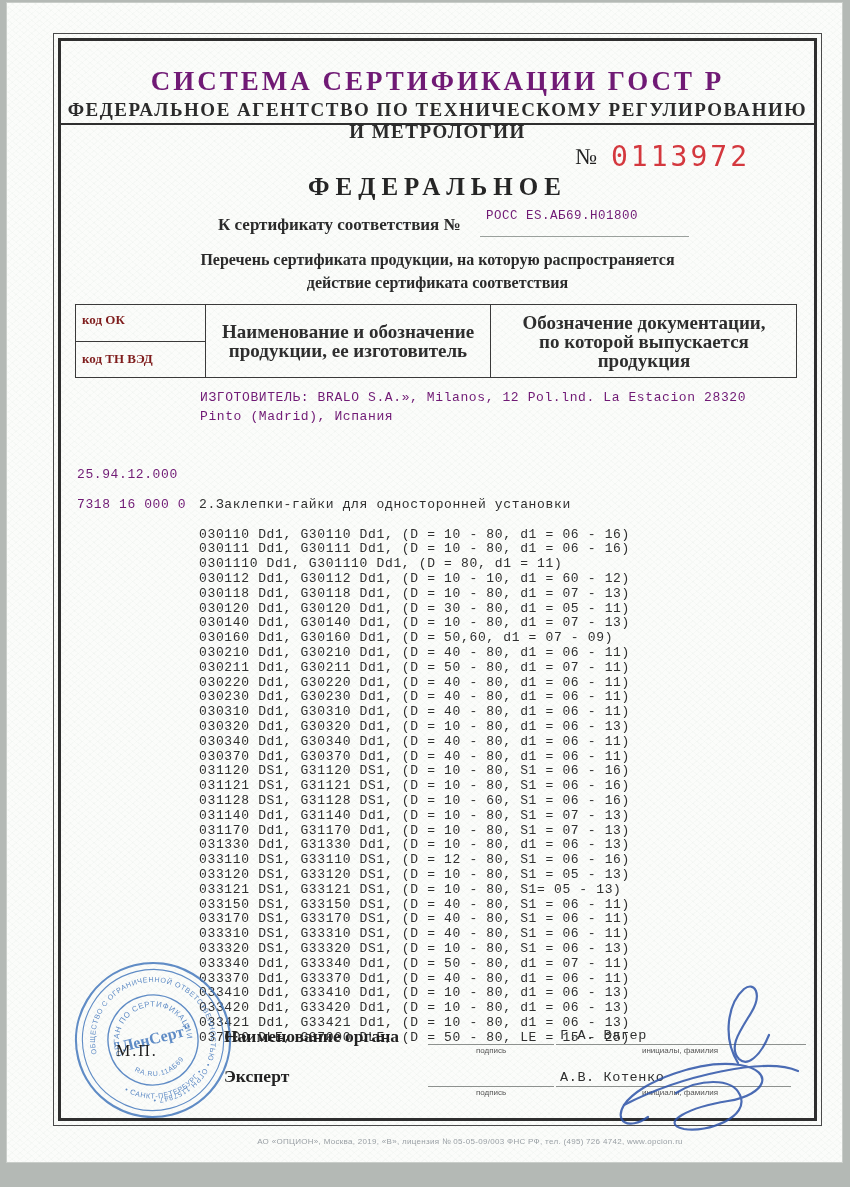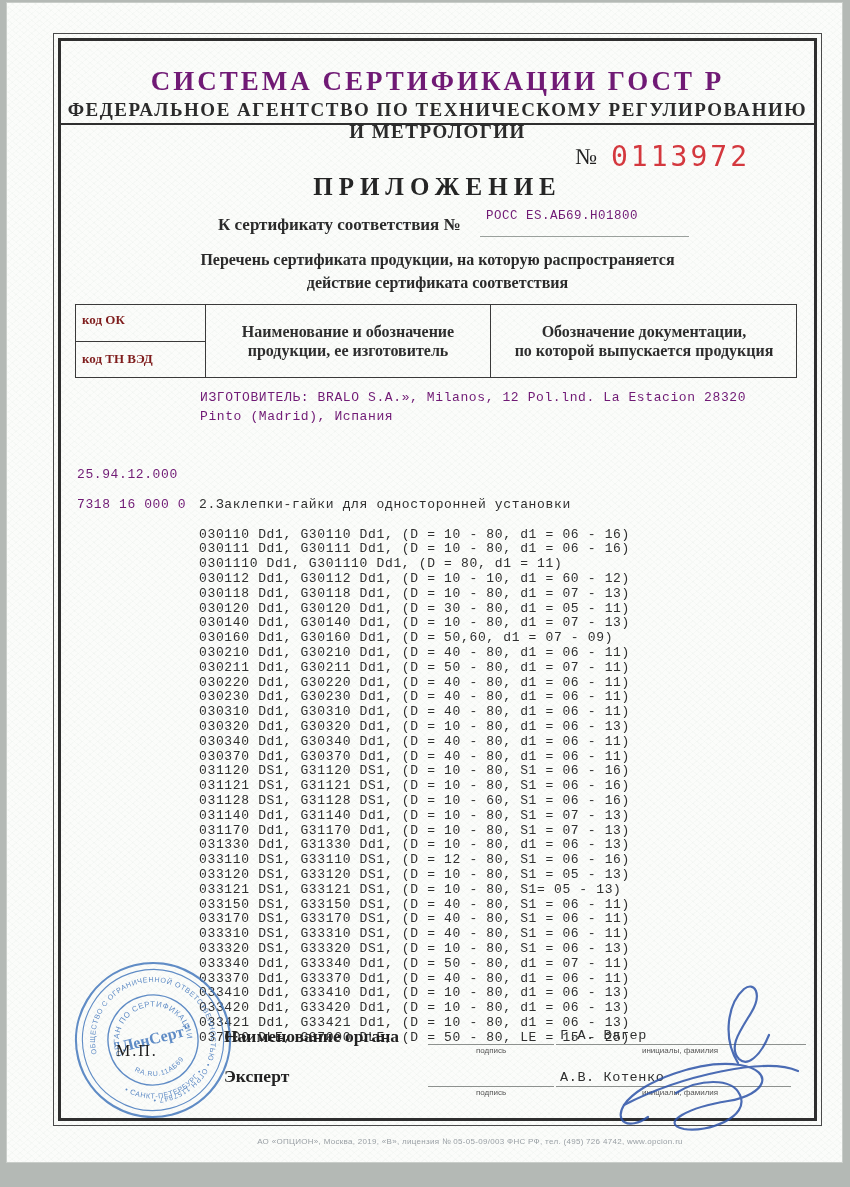--- a/index.html
+++ b/index.html
@@ -25,21 +25,21 @@
                font-size:25px; letter-spacing:6px; color:#252525; }
   .cert-label { left:218px; top:215px; font-weight:bold; font-size:17px; color:#2b2b2b; }
   .cert-num { left:486px; top:209px; font-family:"Liberation Mono", monospace;
               font-size:12.5px; letter-spacing:.5px; color:#333; }
   .cert-line { left:480px; top:236px; width:209px; height:1px; background:#9aa09c; }
   .subtitle { left:60px; width:755px; text-align:center; font-weight:bold;
               font-size:16px; color:#2b2b2b; }
   .tbl-border { border:1px solid #3a3a3a; }
   .tbl-cell-label { font-weight:bold; font-size:13px; color:#7f1d1d; }
   .tbl-center { display:flex; align-items:center; justify-content:center;
-                text-align:center; font-weight:bold; font-size:16px;
+                text-align:center; font-weight:bold; font-size:19px;
                 line-height:19px; color:#2e2e2e; }
   .mono { font-family:"Liberation Mono", monospace; color:#701a75; }
   .mfr { left:200px; top:388px; font-size:13px; line-height:19px; letter-spacing:.6px; }
   .code-left { font-size:13px; letter-spacing:.6px; }
   .prod-pre { left:199px; top:466px; font-family:"Liberation Mono", monospace;
               font-size:13px; line-height:14.8px; letter-spacing:.65px;
               white-space:pre; color:#2f2f2f;margin-top:32px; }
   .sig-label { font-weight:bold; font-size:17.5px; color:#222; }
   .sig-line { height:1px; background:#8d918e; }
   .sig-caption { font-family:"Liberation Sans", sans-serif; font-size:8px;
@@ -59,21 +59,21 @@
 <div class="abs frame-outer"></div>
 <div class="abs frame-inner"></div>
 
 <div class="abs hdr1">СИСТЕМА СЕРТИФИКАЦИИ ГОСТ Р</div>
 <div class="abs hdr2">ФЕДЕРАЛЬНОЕ АГЕНТСТВО ПО ТЕХНИЧЕСКОМУ РЕГУЛИРОВАНИЮ И МЕТРОЛОГИИ</div>
 <div class="abs hdr-divider"></div>
 
 <span class="abs num-label">№</span>
 <span class="abs num-red" id="serialNum" style="color: rgb(212, 56, 62);">0113972</span>
 
-<div class="abs doc-title">ПРИЛОЖЕНИЕ</div>
+<div class="abs doc-title">ФЕДЕРАЛЬНОЕ</div>
 
 <span class="abs cert-num mono">РОСС ES.АБ69.Н01800</span>
 <span class="abs cert-label">К сертификату соответствия №</span>
 <div class="abs cert-line"></div>
 
 <div class="abs subtitle" style="top:251px;">Перечень сертификата продукции,  на которую распространяется</div>
 <div class="abs subtitle" style="top:274px;">действие сертификата соответствия</div>
 
 <div class="abs tbl-border" style="left:75px;top:304px;width:722px;height:74px;"></div>
 <div class="abs" style="left:205px;top:304px;width:1px;height:74px;background:#3a3a3a;"></div>

